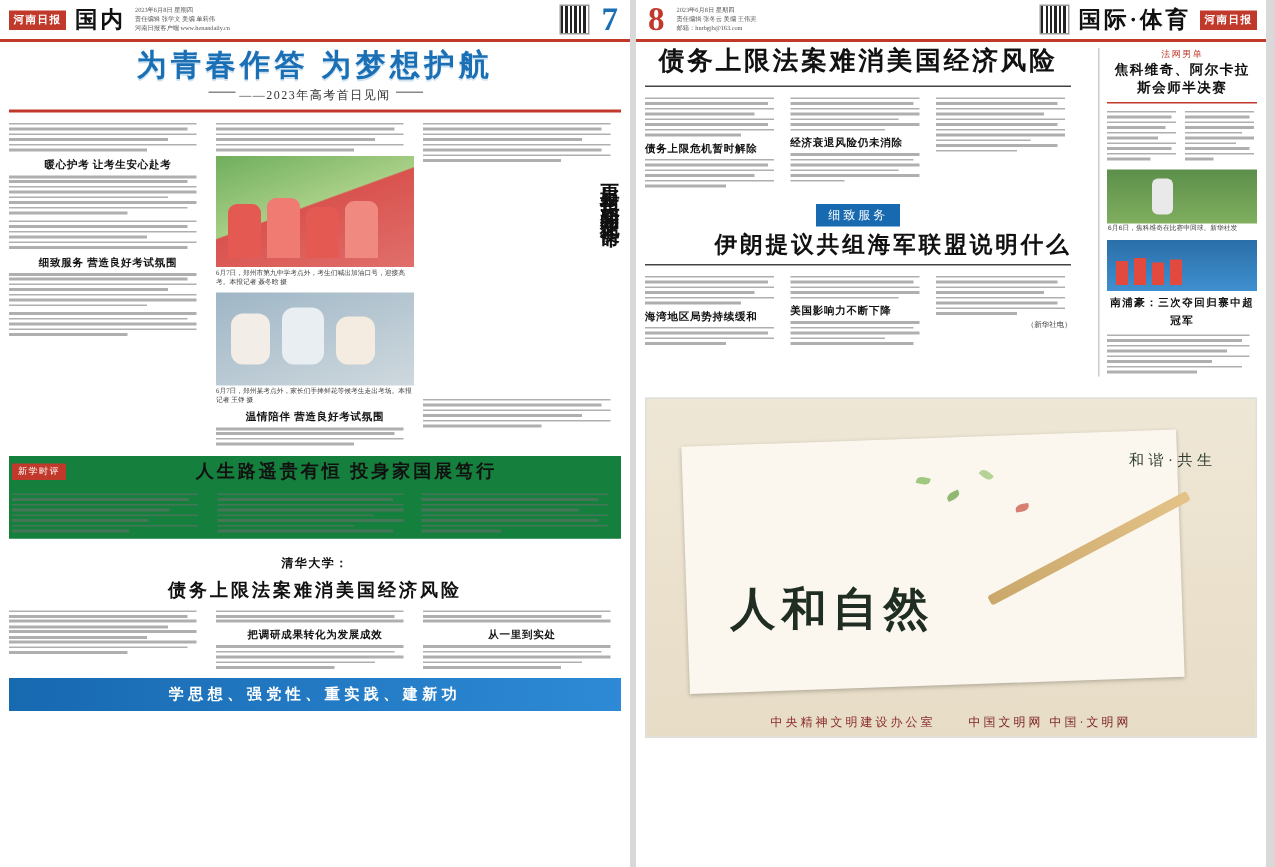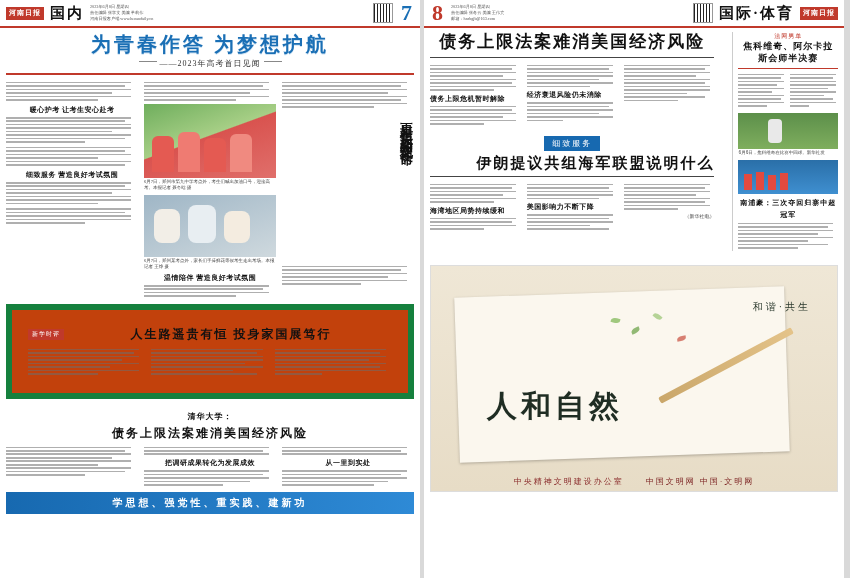--- a/index.html
+++ b/index.html
@@ -38,21 +38,21 @@
   .sub1 .bar{display:inline-block;width:18px;height:1px;background:#888;vertical-align:4px;margin:0 3px;}
   .rule-red{height:2px;background:#c0392b;margin:4px 0 5px;}
   .cols3{display:flex;gap:6px;}
   .c{flex:1;}
   .photo{background:#cfd8dc;border:0;position:relative;overflow:hidden;}
   .ph-cap{font-size:4.5px;color:#444;line-height:6px;margin-top:1px;}
 
   .vert-title{writing-mode:vertical-rl;text-orientation:upright;font-size:13px;font-weight:bold;color:#111;
               letter-spacing:3px;line-height:16px;height:150px;}
 
-  .box-yellow{background:#c2410c;border:6px solid #15803d;padding:16px;margin-top:5px;}
+  .box-yellow{background:#15803d;border:1px solid #15803d;padding:1px;margin-top:5px;}
   .tag-red{display:inline-block;background:#c0392b;color:#fff;font-size:6px;padding:1px 4px;letter-spacing:1px;}
   .box-title{font-size:12px;font-weight:bold;text-align:center;letter-spacing:2px;color:#111;margin:2px 0 3px;}
   .mini-title{font-size:10px;font-weight:bold;letter-spacing:1px;color:#111;}
   .blue-banner{background:linear-gradient(90deg,#1769b0,#2e8ad6);color:#fff;text-align:center;font-size:10px;
                font-weight:bold;letter-spacing:3px;padding:4px 0;margin-top:5px;}
 
   
   .rp-body{padding:4px 6px 0;}
   .headline2{font-size:17px;font-weight:bold;color:#111;text-align:center;letter-spacing:2px;line-height:21px;}
   .headline3{font-size:15px;font-weight:bold;color:#111;text-align:right;letter-spacing:2px;}

